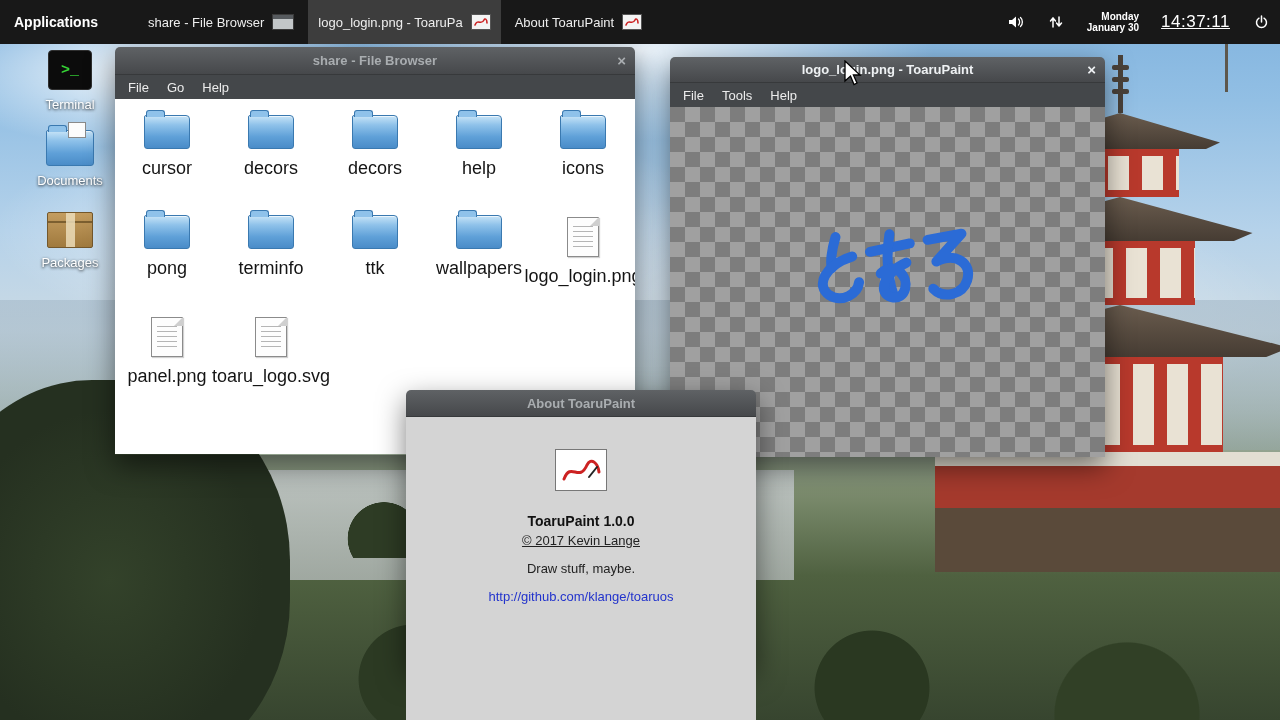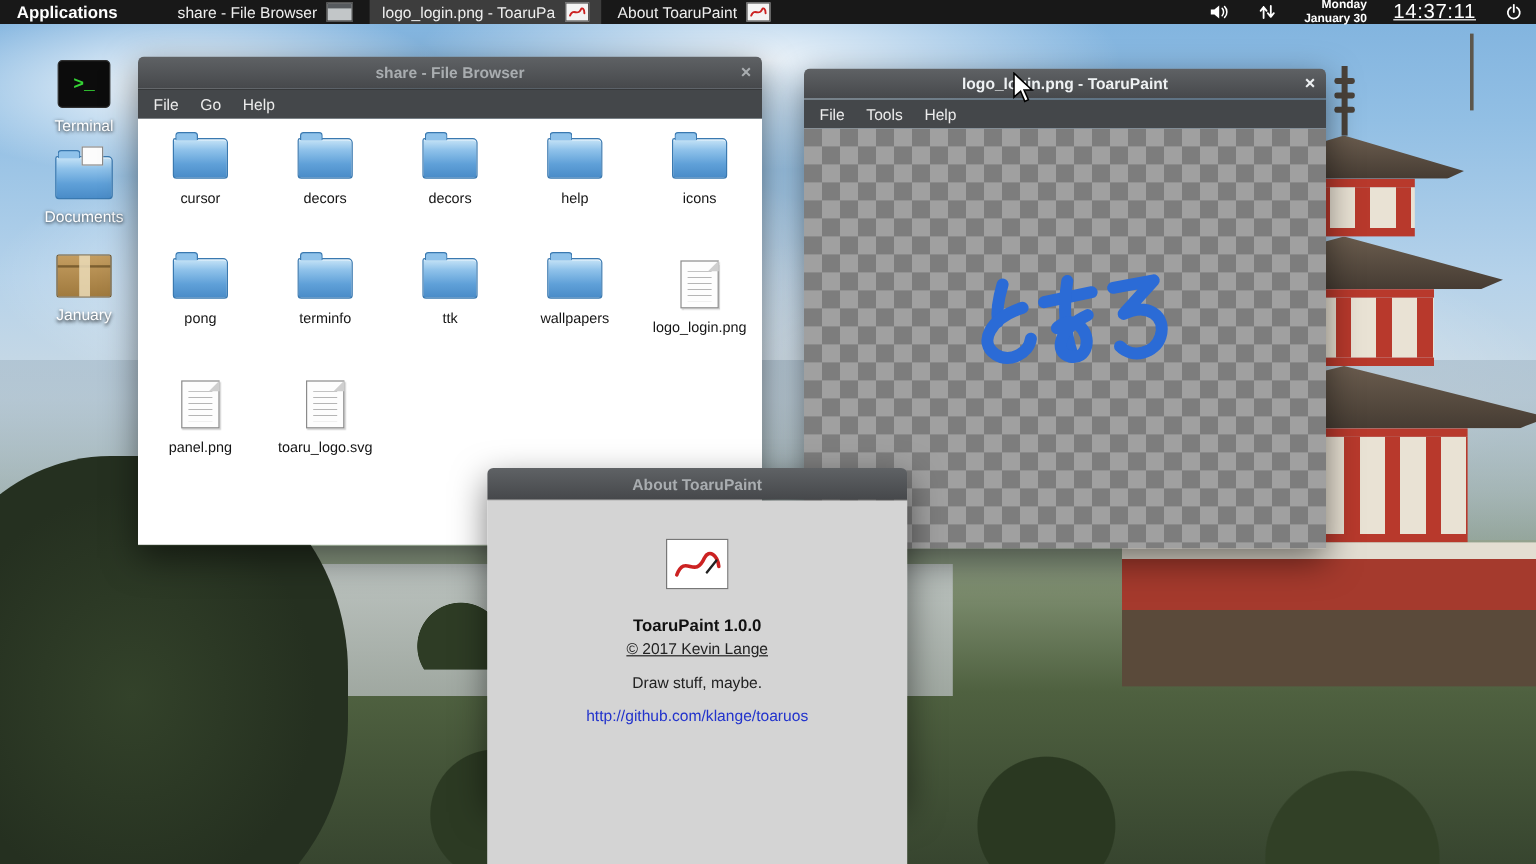--- a/index.html
+++ b/index.html
@@ -42,21 +42,21 @@
   .roof.r3 { width:340px; height:52px; }
   .pbody { border-top:7px solid #b8392c; border-bottom:7px solid #b8392c;
     background: repeating-linear-gradient(90deg,#b8392c 0 13px,#e9e2d4 13px 34px); }
   .pbody.b1 { width:118px; height:48px; }
   .pbody.b2 { width:150px; height:64px; }
   .pbody.b3 { width:205px; height:95px; }
   .pbase { width:370px; height:120px; background: linear-gradient(180deg,#e3ded2 0 14px,#a53a2d 14px 56px,#5a4a3a 56px 100%); }
   .antenna { position:absolute; right:52px; top:28px; width:3px; height:64px; background:#5d574c; }
 
   
-  .panel { position:absolute; left:0; top:0; width:1280px; height:20px; background:#181818;
+  .panel { position:absolute; left:0; top:0; width:1280px; height:44px; background:#181818;
     color:#fff; display:flex; align-items:center; z-index:50; }
   .apps { background:none; border:none; color:#fff; font-family:"Liberation Sans",sans-serif;
     font-weight:bold; font-size:14px; padding:0 14px; height:100%; cursor:pointer; }
   .tasks { display:flex; height:100%; margin-left:26px; gap:4px; }
   .task { display:flex; align-items:center; gap:8px; padding:0 10px; height:100%; font-size:13px; color:#eee; cursor:pointer; }
   .task.active { background: rgba(255,255,255,.16); }
   .win-thumb { width:22px; height:16px; background:#c2c6c8; border:1px solid #3a3a3a; position:relative; }
   .win-thumb::before { content:""; position:absolute; left:0; right:0; top:0; height:4px; background:#565a5e; }
   .mini-paint { width:20px; height:16px; background:#f4f4f4; border:1px solid #555; display:flex; align-items:center; justify-content:center; }
   .panel-right { margin-left:auto; display:flex; align-items:center; gap:22px; padding-right:10px; height:100%; }
@@ -92,21 +92,21 @@
   .title-inactive { color:#a9adb0; }
   .title-active { color:#eef1f3; }
   .menubar { height:24px; background:#44474a; display:flex; align-items:center; padding-left:4px; }
   .menu-item { color:#ececec; font-size:13px; padding:0 9px; height:100%; display:flex; align-items:center; cursor:pointer; }
 
   
   #file-browser { left:115px; top:47px; width:520px; height:408px; z-index:5; }
   .fb-body { background:#ffffff; height:355px; overflow:hidden;
     display:grid; grid-template-columns:repeat(5,104px); grid-auto-rows:100px; padding-top:8px; }
   .fb-item { display:flex; flex-direction:column; align-items:center; justify-content:flex-start; gap:9px; padding-top:8px; cursor:pointer; }
-  .fb-label { font-size:12px; color:#141414; }
+  .fb-label { font-size:18px; color:#141414; }
   .file-shape { position:relative; width:32px; height:40px; background:#fdfdfd; border:1px solid #8b8b8b; margin-top:2px;
     box-shadow:1px 1px 1px rgba(0,0,0,.18); }
   .file-shape::before { content:""; position:absolute; left:5px; right:5px; top:8px; height:25px;
     background:repeating-linear-gradient(180deg,#b5b5b5 0 1px, transparent 1px 5px); }
   .file-shape::after { content:""; position:absolute; top:-1px; right:-1px; width:0; height:0;
     border-style:solid; border-width:0 0 9px 9px; border-color:transparent transparent #cfcfcf transparent; }
 
   
   #paint { left:670px; top:57px; width:435px; height:400px; z-index:6; }
   .canvas { height:350px; background:repeating-conic-gradient(#a0a0a0 0% 25%, #7d7d7d 0% 50%);
@@ -152,21 +152,21 @@
   <div class="desk-label">Terminal</div>
 </div>
 <div class="desk-icon" style="left:24px; top:130px;">
   <div class="folder-shape" style="width:48px;height:36px;">
     <div class="doc-paper"></div>
   </div>
   <div class="desk-label">Documents</div>
 </div>
 <div class="desk-icon" style="left:24px; top:212px;">
   <div class="box-icon"></div>
-  <div class="desk-label">January</div>
+  <div class="desk-label">Packages</div>
 </div>
 
 <div class="window" id="file-browser">
   <div class="titlebar title-inactive">
     <span>share - File Browser</span>
     <button class="close">×</button>
   </div>
   <div class="menubar">
     <span class="menu-item">File</span>
     <span class="menu-item">Go</span>

